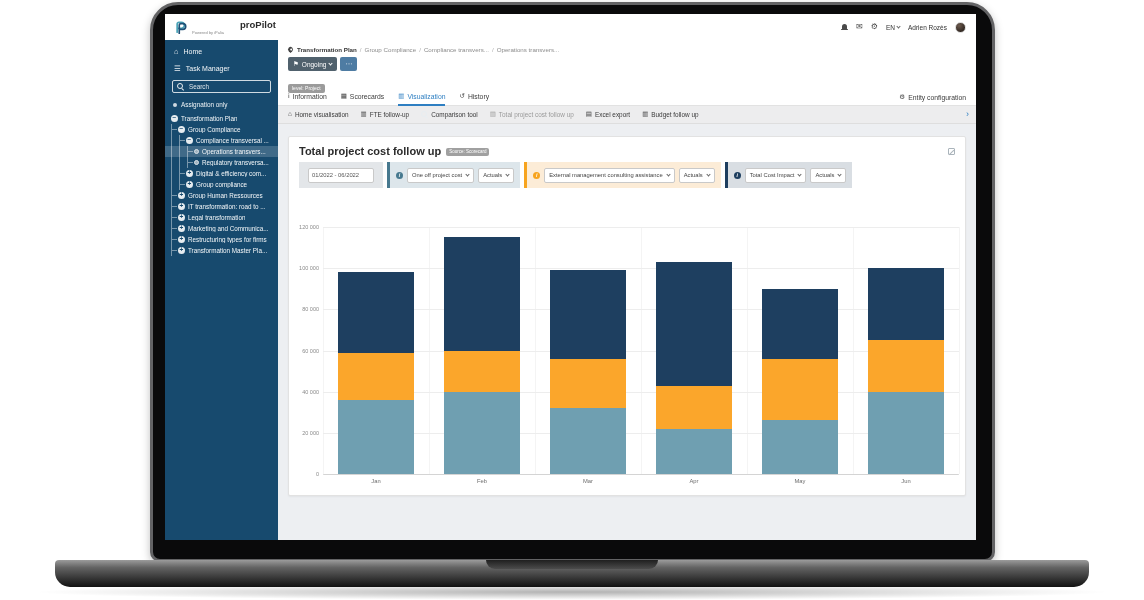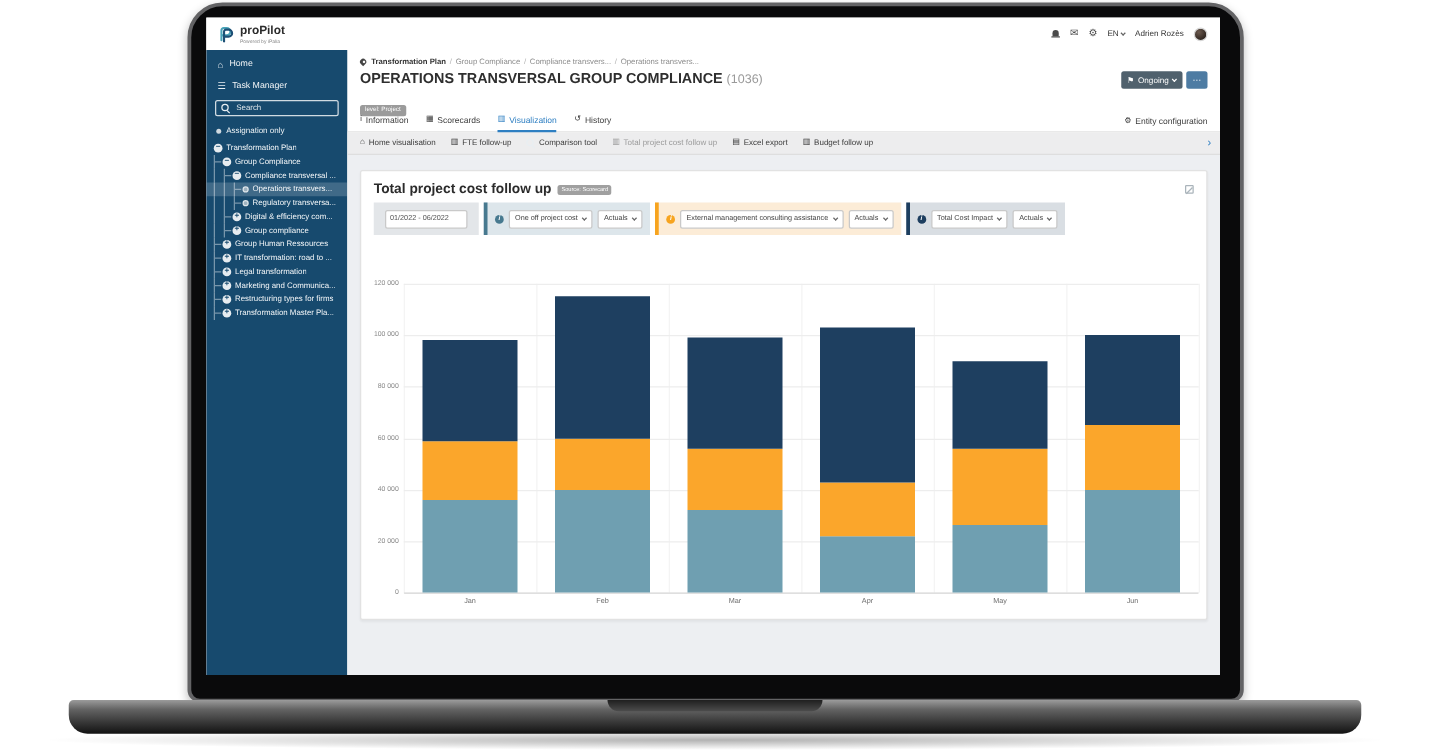--- a/index.html
+++ b/index.html
@@ -16,21 +16,21 @@
         background:linear-gradient(180deg,#9b9b9b 0%,#636363 28%,#333 70%,#121212 100%);}
   .notch{position:absolute;left:50%;transform:translateX(-50%);top:0;width:172px;height:9px;
          background:linear-gradient(180deg,#1f1f1f,#4c4c4c);border-radius:0 0 10px 10px;}
   .floor-shadow{position:absolute;left:30px;top:584px;width:1084px;height:16px;
          background:radial-gradient(ellipse at center,rgba(0,0,0,.30) 0%,rgba(0,0,0,0) 70%);}
 
   
   .app-header{height:26px;display:flex;justify-content:space-between;align-items:center;
               background:#fff;padding:0 10px 0 9px;}
   .logo{display:flex;align-items:center;gap:4px;}
-  .logo-name{font-size:9.5px;font-weight:bold;color:#2c2c2c;line-height:9px;display:block;}
+  .logo-name{font-size:9.5px;font-weight:bold;color:#2c2c2c;line-height:9px;display:block;margin-left:48px;}
   .logo-tag{font-size:4px;color:#8a8a8a;display:block;margin-top:1px;}
   .header-right{display:flex;align-items:center;gap:8px;color:#4a4a4a;}
   .hicon{font-size:8px;line-height:8px;color:#4a4a4a;}
   .bell{position:relative;width:7px;height:7px;}
   .bell::before{content:'';position:absolute;left:1px;top:0;width:5px;height:5px;background:#4a4a4a;
                 border-radius:50% 50% 12% 12%;}
   .bell::after{content:'';position:absolute;left:0;top:5px;width:7px;height:1.2px;background:#4a4a4a;border-radius:1px;}
   .lang{display:flex;align-items:center;gap:2px;font-size:6.5px;color:#333;}
   .user-name{font-size:6.5px;color:#333;}
   .avatar{width:11px;height:11px;border-radius:50%;border:1px solid #d5d5d5;
@@ -299,24 +299,20 @@
               <span class="bc-item first">Transformation Plan</span>
               <span class="bc-sep">/</span>
               <span class="bc-item">Group Compliance</span>
               <span class="bc-sep">/</span>
               <span class="bc-item">Compliance transvers...</span>
               <span class="bc-sep">/</span>
               <span class="bc-item">Operations transvers...</span>
             </div>
 
           <div class="title-row">
-            <h1 class="page-title">
-              <span>OPERATIONS TRANSVERSAL GROUP COMPLIANCE</span>
-              <span class="title-id">(1036)</span>
-            </h1>
             <div class="title-actions">
               <button class="status-btn">
                 <span>⚑</span>
                 <span>Ongoing</span>
                 <span class="chev w"></span>
               </button>
               <button class="more-btn">⋯</button>
             </div>
           </div>
 

